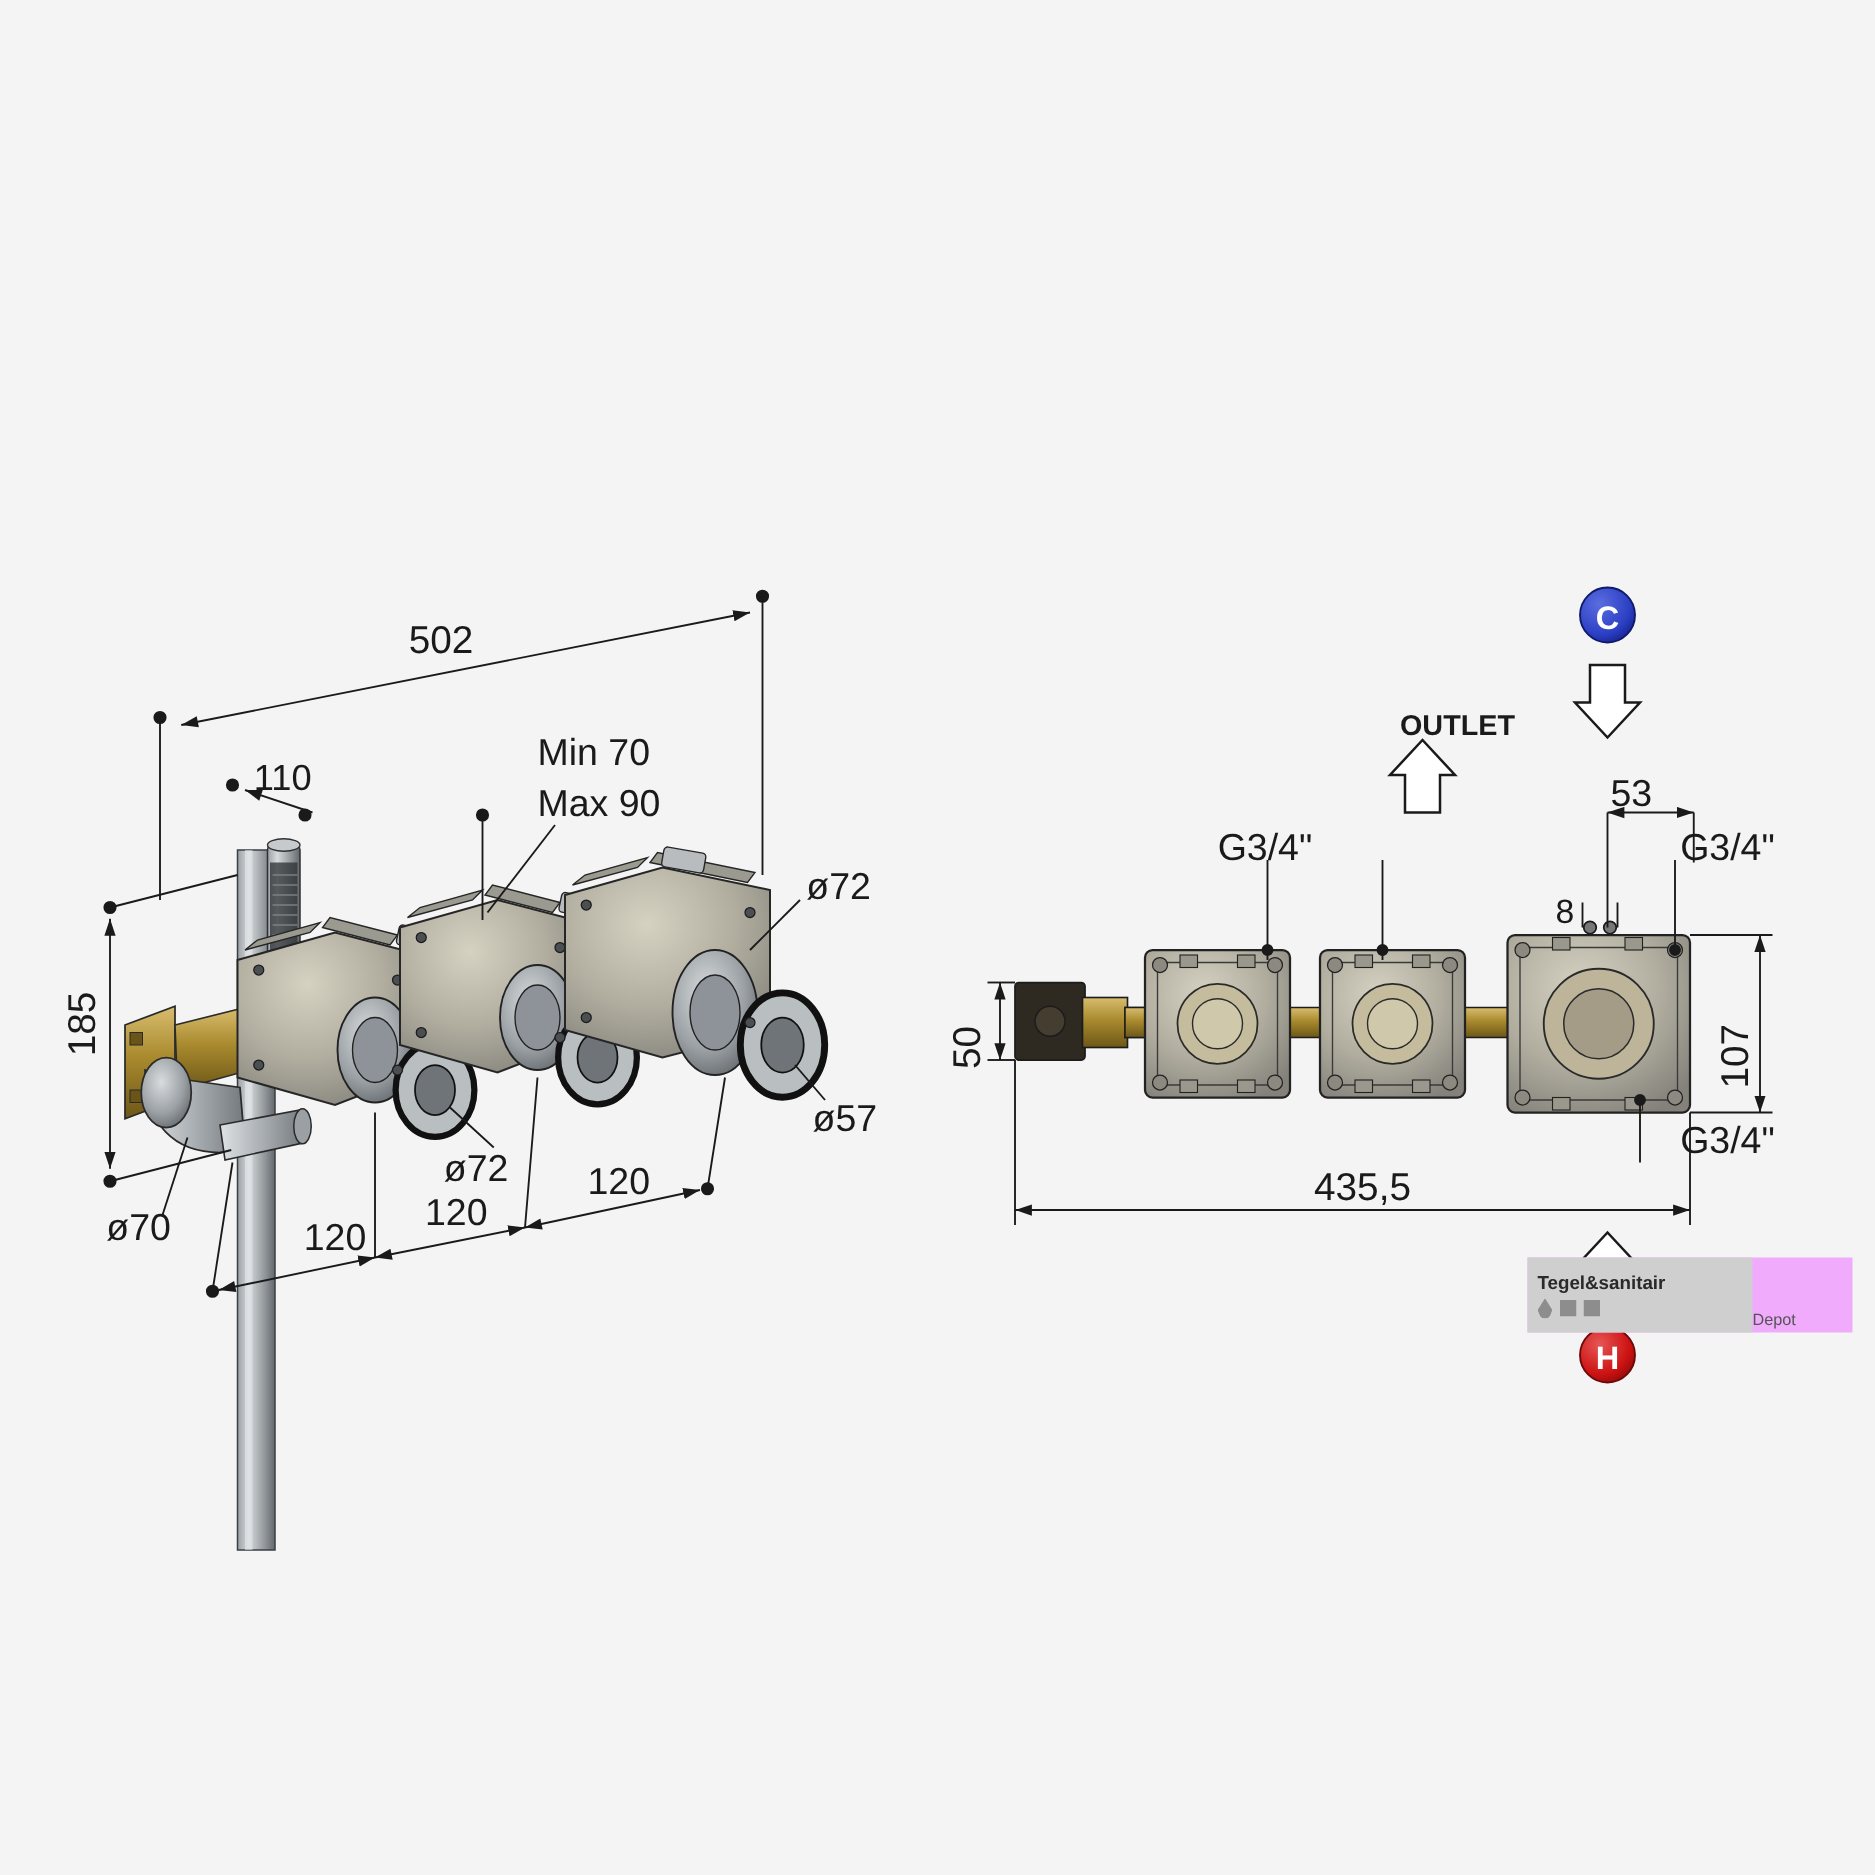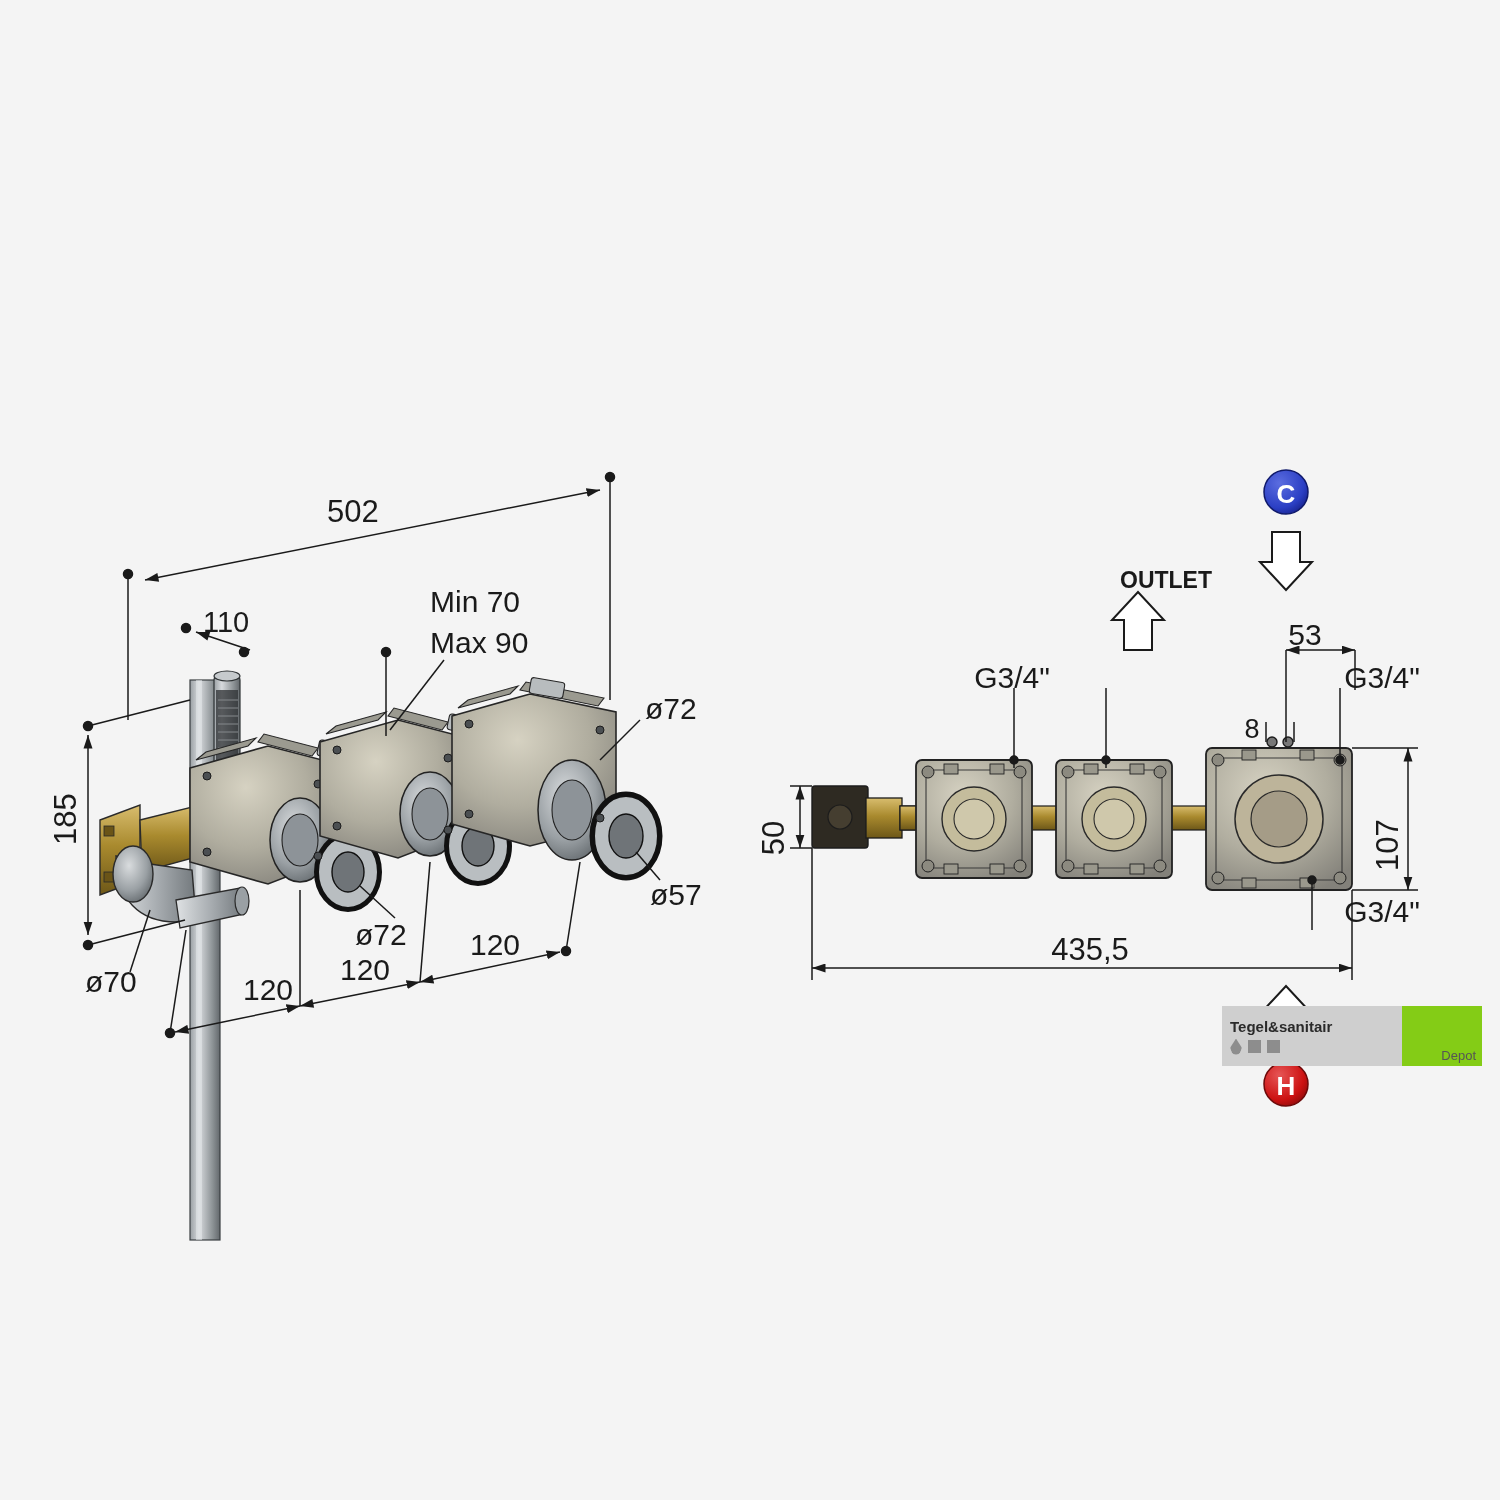--- a/index.html
+++ b/index.html
@@ -10,34 +10,34 @@
     overflow:hidden;
     position:relative;
   }
   .stage{position:absolute;left:0;top:0;width:1500px;height:1080px;}
   svg.diagram{position:absolute;left:0;top:0;width:1500px;height:1500px;}
 
   .watermark{
     position:absolute;
     right:18px;bottom:14px;
     width:260px;height:60px;
-    background:#84cc16;
+    background:#f0abfc;
     display:flex;align-items:center;
   }
   .wm-left{
     width:180px;height:100%;
     background:#cfcfcf;
     display:flex;flex-direction:column;justify-content:center;
     padding-left:8px;box-sizing:border-box;
   }
   .wm-title{
     font-size:15px;font-weight:bold;color:#2a2a2a;letter-spacing:0px;
   }
   .wm-sub{
-    font-size:13px;color:#555;text-align:right;padding-right:6px;
+    font-size:13px;color:#555;text-align:left;padding-right:6px;
   }
   .wm-icons{
     display:flex;gap:6px;align-items:center;margin-top:4px;
   }
   .wm-drop{width:12px;height:16px;background:#8d8d8d;
     border-radius:0 0 50% 50%/0 0 60% 60%;
     clip-path:polygon(50% 0,100% 60%,80% 100%,20% 100%,0 60%);}
   .wm-tile{width:13px;height:13px;background:#8d8d8d;}
   .wm-tile2{width:13px;height:13px;background:#8d8d8d;}
   .wm-right{flex:1;height:100%;display:flex;flex-direction:column;justify-content:flex-end;padding-bottom:6px;}

